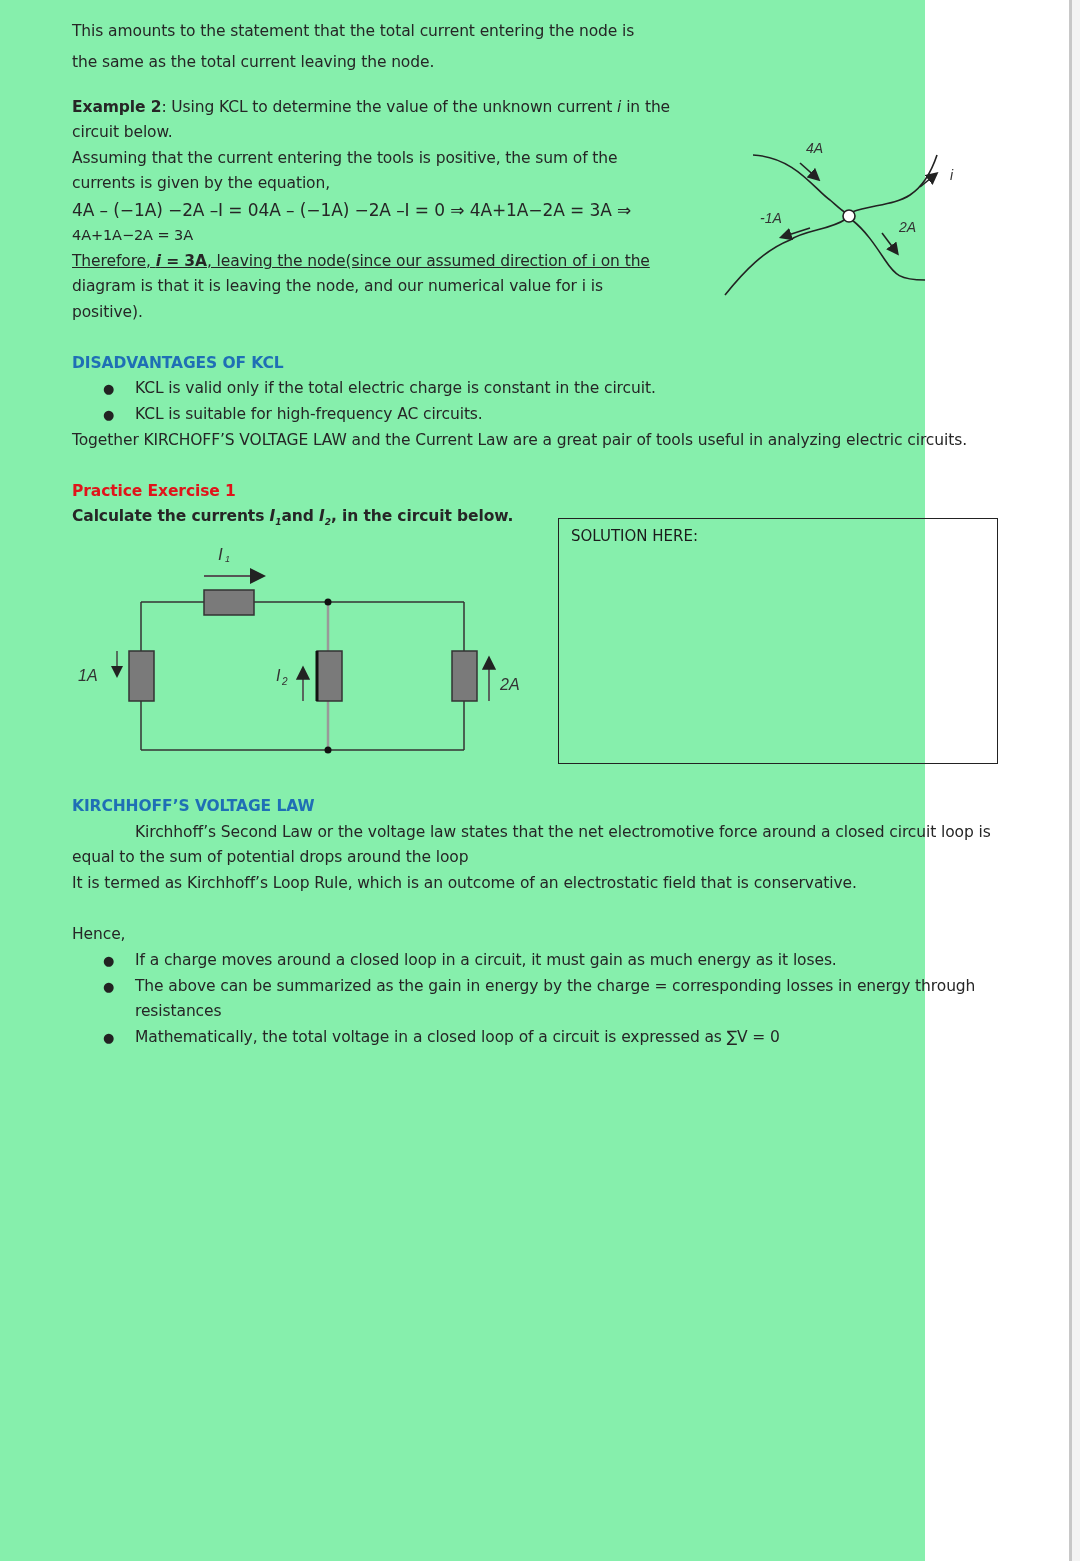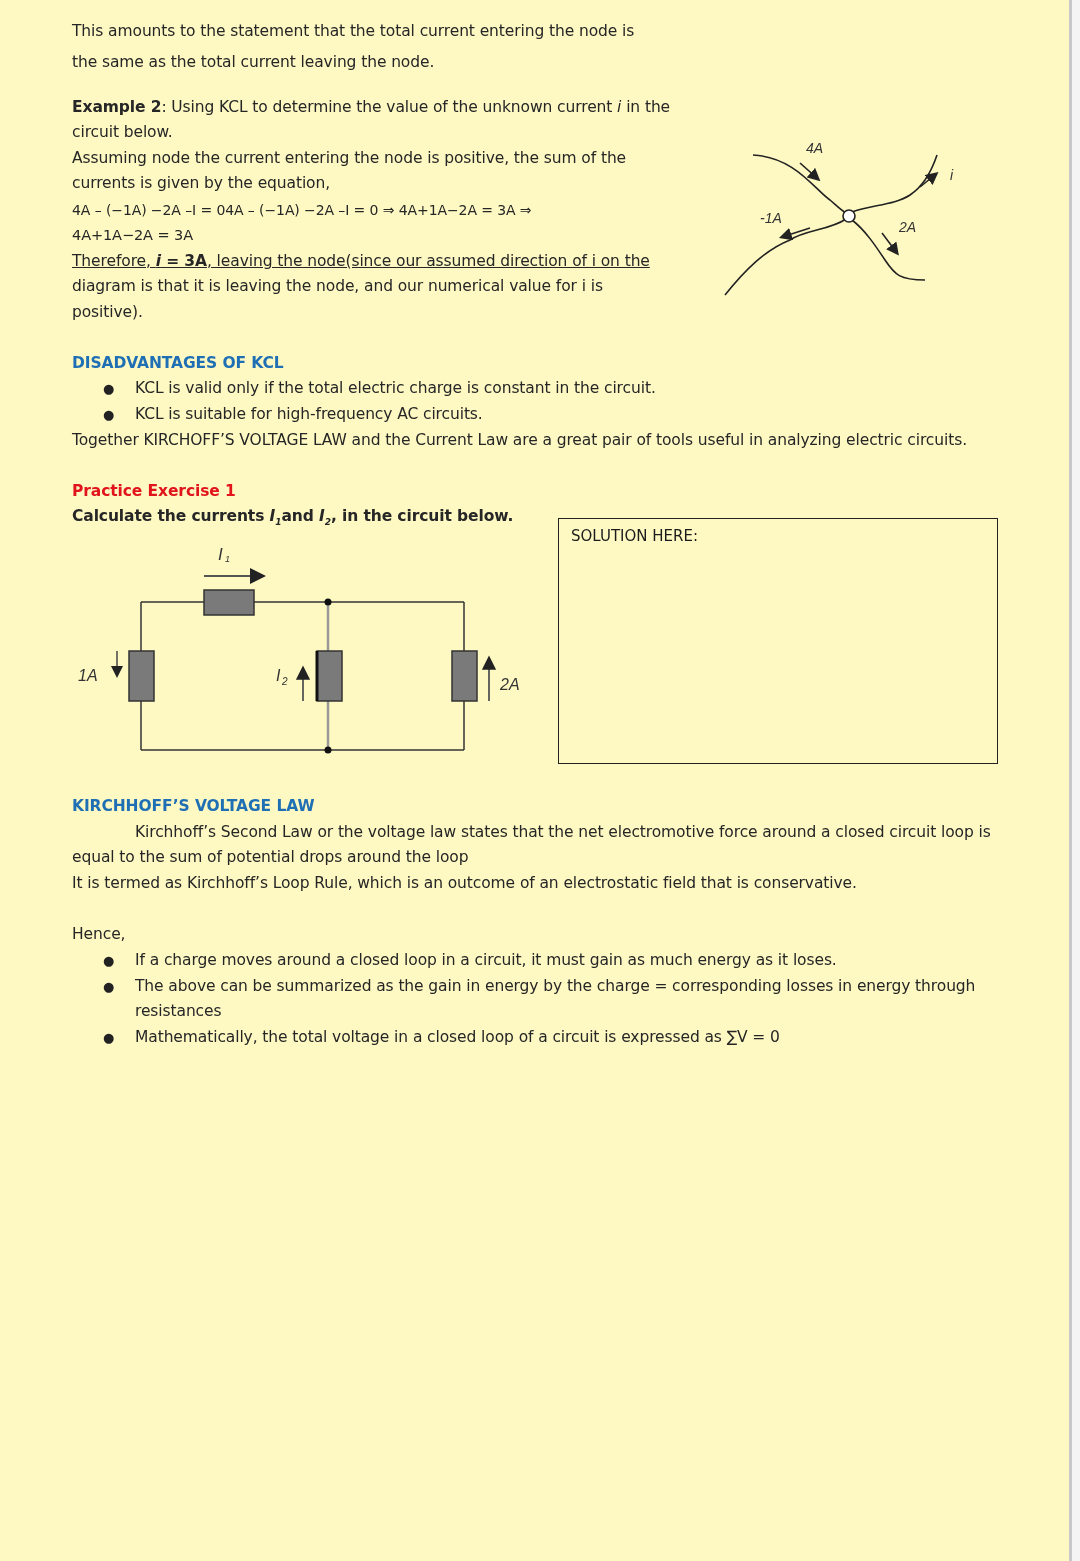--- a/index.html
+++ b/index.html
@@ -2,21 +2,21 @@
 <html><head>
   <meta charset="utf-8">
   <style>
     html, body { margin: 0; padding: 0; }
     body {
       width: 1080px; height: 1561px; position: relative; overflow: hidden;
       background: #ffffff;
       font-family: "DejaVu Sans", "Liberation Sans", sans-serif;
       color: #222222;
     }
-    .page { position: absolute; left: 0; top: 0; width: 1079px; height: 1561px; background: #fef9c3; }
+    .page { position: absolute; left: 0; top: 0; width: 925px; height: 1561px; background: #86efac; }
     .edge-rule { position: absolute; left: 1069px; top: 0; width: 3px; height: 1561px; background: #c8c8c8; }
     .gutter { position: absolute; left: 1072px; top: 0; width: 8px; height: 1561px; background: #f4f4f4; }
 
     .t { position: absolute; font-size: 15.5px; line-height: 25.5px; white-space: nowrap; color: #262626; letter-spacing: -0.1px; }
     .b { font-weight: bold; text-align: right; }
     .i { font-style: italic; }
     .blue { color: #1f6fb5; font-weight: bold; }
     .red { color: #e0141a; font-weight: bold; }
     .bullet { position: absolute; font-size: 13px; line-height: 25.5px; color: #222; }
 
@@ -34,23 +34,23 @@
 
 <div class="page">
 
   <div class="t" style="left:72px; top:19px;">This amounts to the statement that the total current entering the node is</div>
   <div class="t" style="left:72px; top:50px;">the same as the total current leaving the node.</div>
 
   <div class="t" style="left:72px; top:95px;">
     <span class="b">Example 2</span><span>: Using KCL to determine the value of the unknown current </span><span class="i">i</span><span> in the</span>
   </div>
   <div class="t" style="left:72px; top:120px;">circuit below.</div>
-  <div class="t" style="left:72px; top:146px;">Assuming node the current entering the node is positive, the sum of the</div>
+  <div class="t" style="left:72px; top:146px;">Assuming that the current entering the tools is positive, the sum of the</div>
   <div class="t" style="left:72px; top:171px;">currents is given by the equation,</div>
-  <div class="t" style="left:72px; top:198px; font-size:14px;">4A – (−1A) −2A –I = 04A – (−1A) −2A –I = 0  ⇒  4A+1A−2A = 3A  ⇒</div>
+  <div class="t" style="left:72px; top:198px; font-size:17px;">4A – (−1A) −2A –I = 04A – (−1A) −2A –I = 0  ⇒  4A+1A−2A = 3A  ⇒</div>
   <div class="t" style="left:72px; top:223px; font-size:14.5px;">4A+1A−2A  =  3A</div>
   <div class="t" style="left:72px; top:249px;text-decoration:underline;">
     <span>Therefore, </span><span class="b i">i</span><span class="b"> = 3A</span><span>, leaving the node(since our assumed direction of i on the</span>
   </div>
   <div class="t" style="left:72px; top:274px;">diagram is that it is leaving the node, and our numerical value for i is</div>
   <div class="t" style="left:72px; top:300px;">positive).</div>
 
   <svg style="left:720px; top:135px;" width="250" height="170" viewBox="0 0 250 170">
     <defs>
       <marker id="ah" markerWidth="8" markerHeight="8" refX="6" refY="4" orient="auto">

